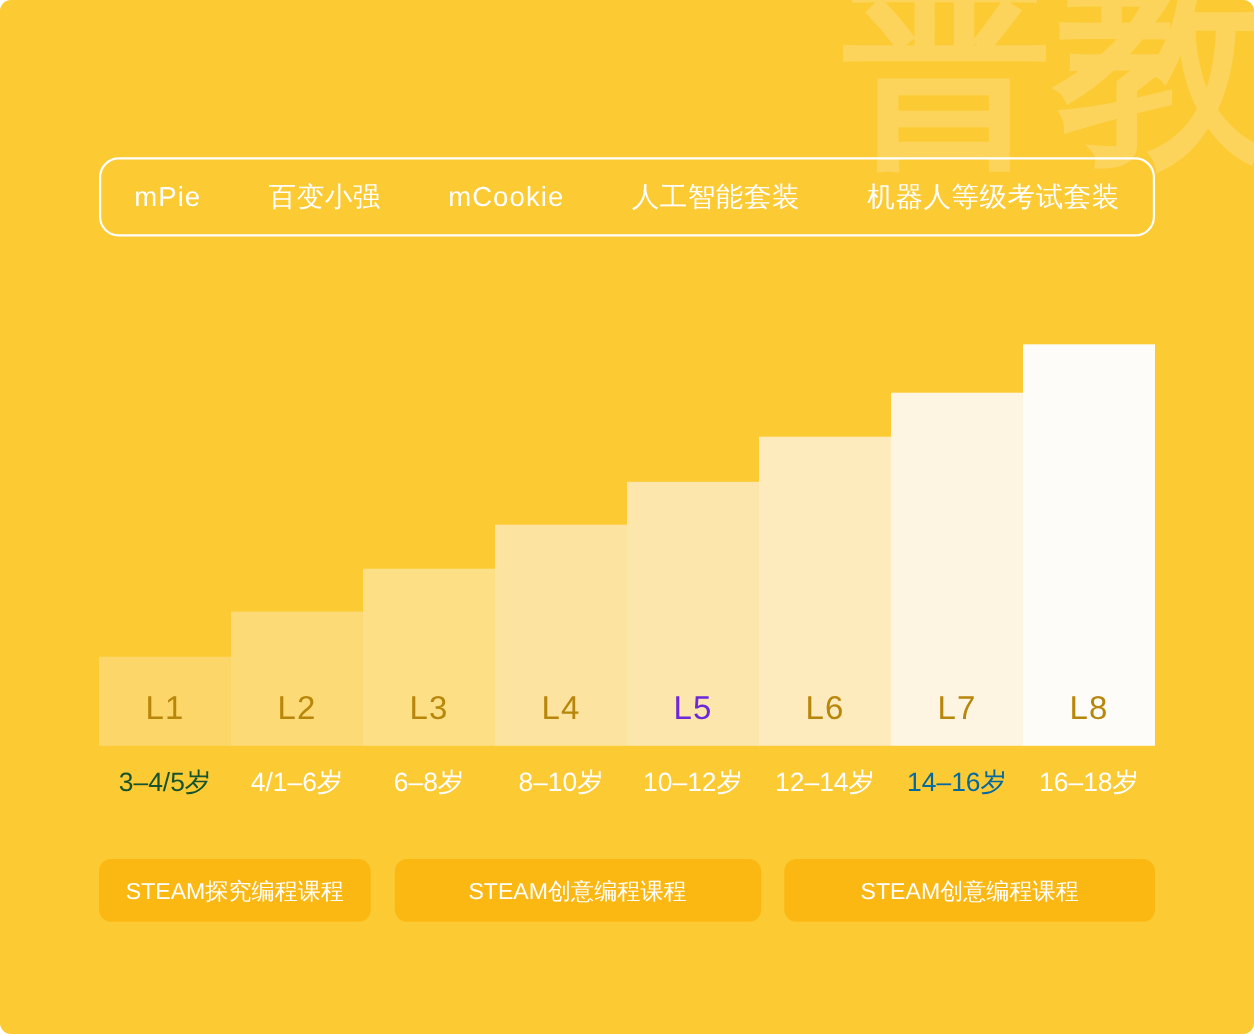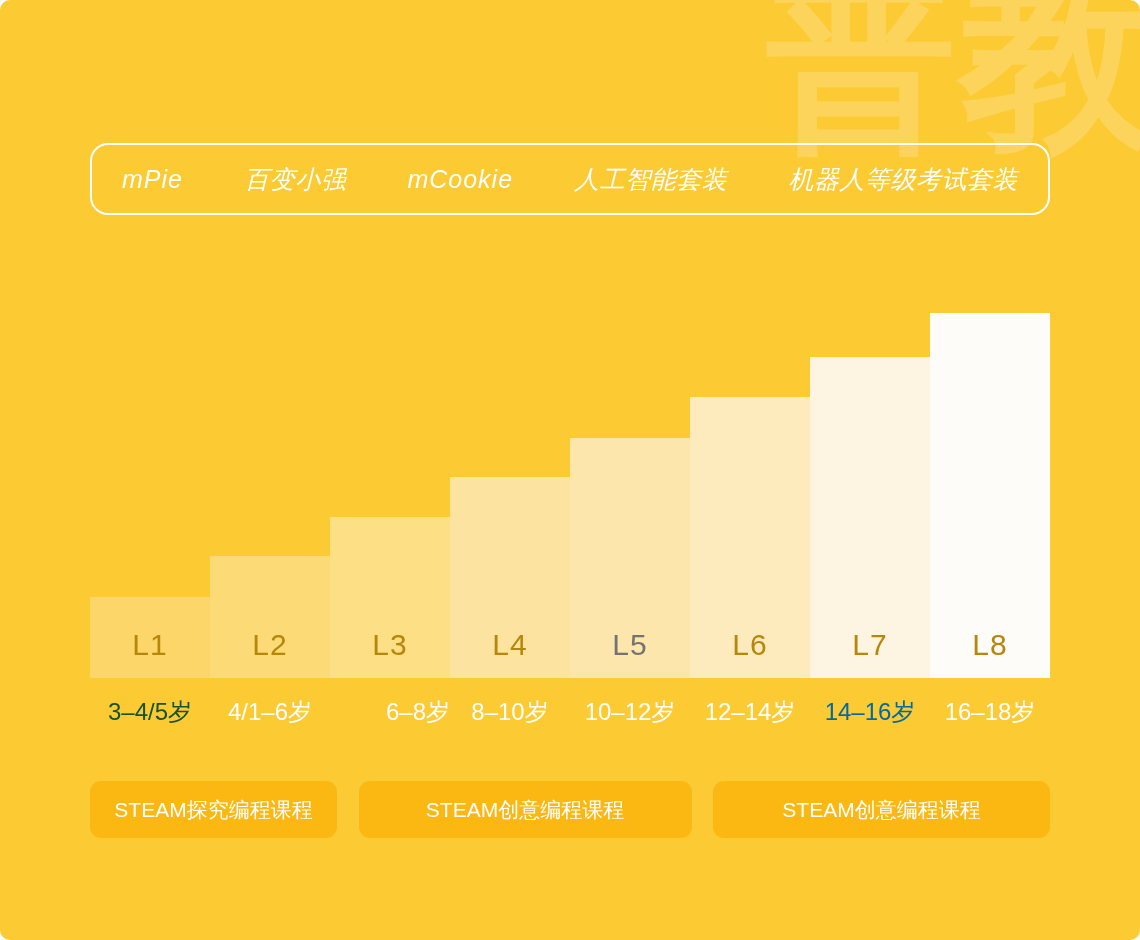--- a/index.html
+++ b/index.html
@@ -47,21 +47,20 @@
     top: 143px;
     width: 960px;
     height: 72px;
     box-sizing: border-box;
     border: 2px solid #14532d;
     border-radius: 18px;
     display: flex;
     align-items: center;
     justify-content: space-between;
     padding: 0 30px;
-    font-style: italic;
   }
   .pill-item {
     color: #ffffff;
     font-size: 25px;
     line-height: 1;
     white-space: nowrap;
     letter-spacing: 0.5px;
   }
   .pill-item.latin {
     letter-spacing: 1px;
@@ -162,38 +161,38 @@
       <div class="bar" style="width: 120px; height: 122px; background: rgb(252, 218, 118);">
         <span class="bar-label" style="color: rgb(184, 134, 11);">L2</span>
       </div>
       <div class="bar" style="width: 120px; height: 161px; background: rgb(253, 223, 134);">
         <span class="bar-label" style="color: rgb(184, 134, 11);">L3</span>
       </div>
       <div class="bar" style="width: 120px; height: 201px; background: rgb(253, 227, 160);">
         <span class="bar-label" style="color: rgb(184, 134, 11);">L4</span>
       </div>
       <div class="bar" style="width: 120px; height: 240px; background: rgb(253, 230, 171);">
-        <span class="bar-label" style="color: #737373;">L5</span>
+        <span class="bar-label" style="color: #6d28d9;">L5</span>
       </div>
       <div class="bar" style="width: 120px; height: 281px; background: rgb(253, 234, 189);">
         <span class="bar-label" style="color: rgb(184, 134, 11);">L6</span>
       </div>
       <div class="bar" style="width: 120px; height: 321px; background: rgb(253, 244, 226);">
         <span class="bar-label" style="color: rgb(184, 134, 11);">L7</span>
       </div>
       <div class="bar" style="width: 120px; height: 365px; background: rgb(253, 252, 248);">
         <span class="bar-label" style="color: rgb(184, 134, 11);">L8</span>
       </div>
     </div>
   </div>
 
   <div id="age-row">
     <span class="age-item" style="width: 120px; color: #14532d;">3–4/5岁</span>
     <span class="age-item" style="width: 120px; color: rgb(255, 255, 255);">4/1–6岁</span>
-    <span class="age-item" style="width: 120px; color: rgb(255, 255, 255); text-align: right;">6–8岁</span>
+    <span class="age-item" style="width: 120px; color: rgb(255, 255, 255);">6–8岁</span>
     <span class="age-item" style="width: 120px; color: rgb(255, 255, 255);">8–10岁</span>
     <span class="age-item" style="width: 120px; color: rgb(255, 255, 255);">10–12岁</span>
     <span class="age-item" style="width: 120px; color: rgb(255, 255, 255);">12–14岁</span>
     <span class="age-item" style="width: 120px; color: #0369a1;">14–16岁</span>
     <span class="age-item" style="width: 120px; color: rgb(255, 255, 255);">16–18岁</span>
   </div>
 
   <div id="course-row">
     <div class="course-btn" style="width: 247px; background: rgb(251, 184, 19); color: rgb(255, 255, 255);">STEAM探究编程课程</div>
     <div class="course-btn" style="width: 333px; background: rgb(251, 184, 19); color: rgb(255, 255, 255);">STEAM创意编程课程</div>

